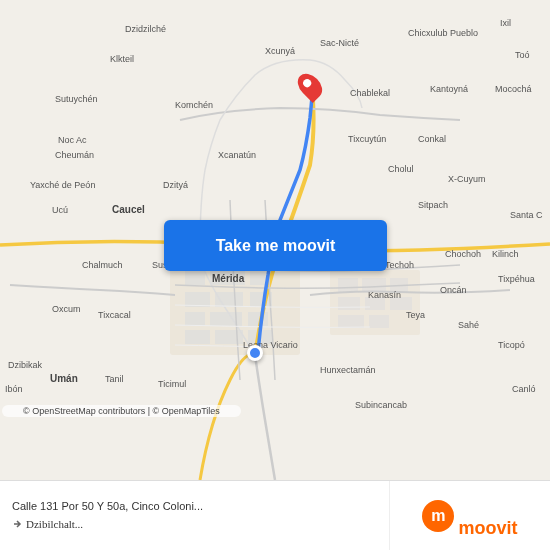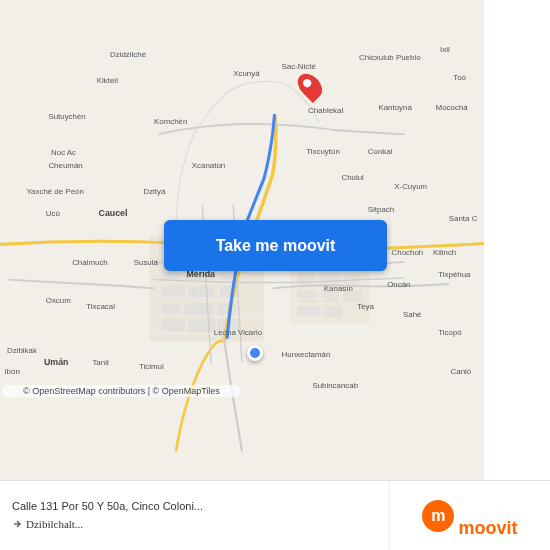--- a/index.html
+++ b/index.html
@@ -5,21 +5,21 @@
     * { margin: 0; padding: 0; box-sizing: border-box; }
     body {
       width: 550px;
       height: 550px;
       overflow: hidden;
       font-family: Arial, sans-serif;
       position: relative;
     }
 
     #map-container {
-      width: 484px;
+      width: 550px;
       height: 480px;
       position: relative;
       overflow: hidden;
       background-color: #f2efe9;
     }
 
     
     #map-svg {
       position: absolute;
       top: 0; left: 0;
@@ -85,21 +85,21 @@
 
     .bottom-destination {
       font-size: 11px;
       color: #333;
       line-height: 1.4;
     }
 
     
     #osm-attribution {
       position: absolute;
-      bottom: 83px;
+      bottom: 63px;
       left: 2px;
       font-size: 9px;
       color: #444;
       background: rgba(255,255,255,0.7);
       padding: 1px 21px;
       z-index: 5;
       border-radius: 6px;
     }
 
     

